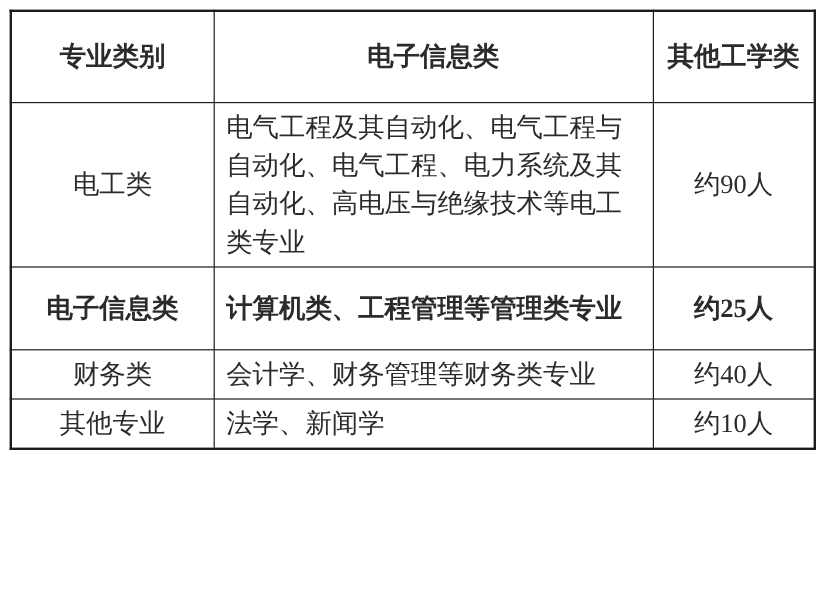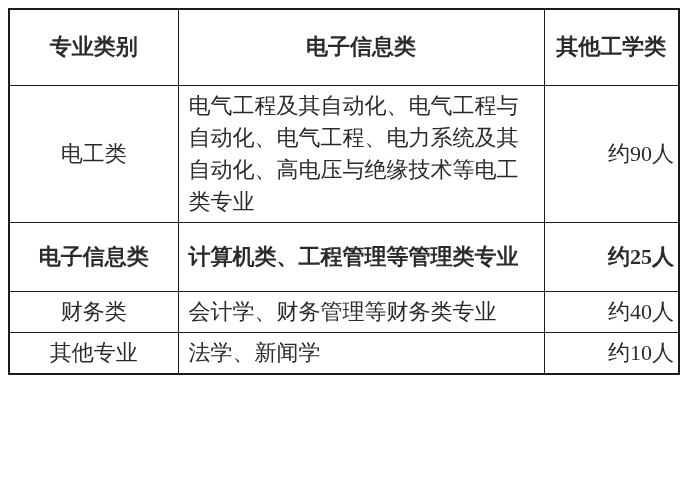--- a/index.html
+++ b/index.html
@@ -43,21 +43,21 @@
   }
   td.cell-category {
     text-align: center;
     padding: 2px 20px;
   }
   td.cell-majors {
     text-align: left;
     padding: 4px 18px 4px 10px;
   }
   td.cell-count {
-    text-align: right;
+    text-align: center;
     padding: 0 4px;
   }
   col.c1 { width: 169px; }
   col.c2 { width: 366px; }
   col.c3 { width: 135px; }
   tr.r-head { height: 76px; }
   tr.r0 { height: 134px; }
   tr.r1 { height: 69px; font-weight: bold; }
   tr.r2 { height: 37px; }
   tr.r3 { height: 71px; }

